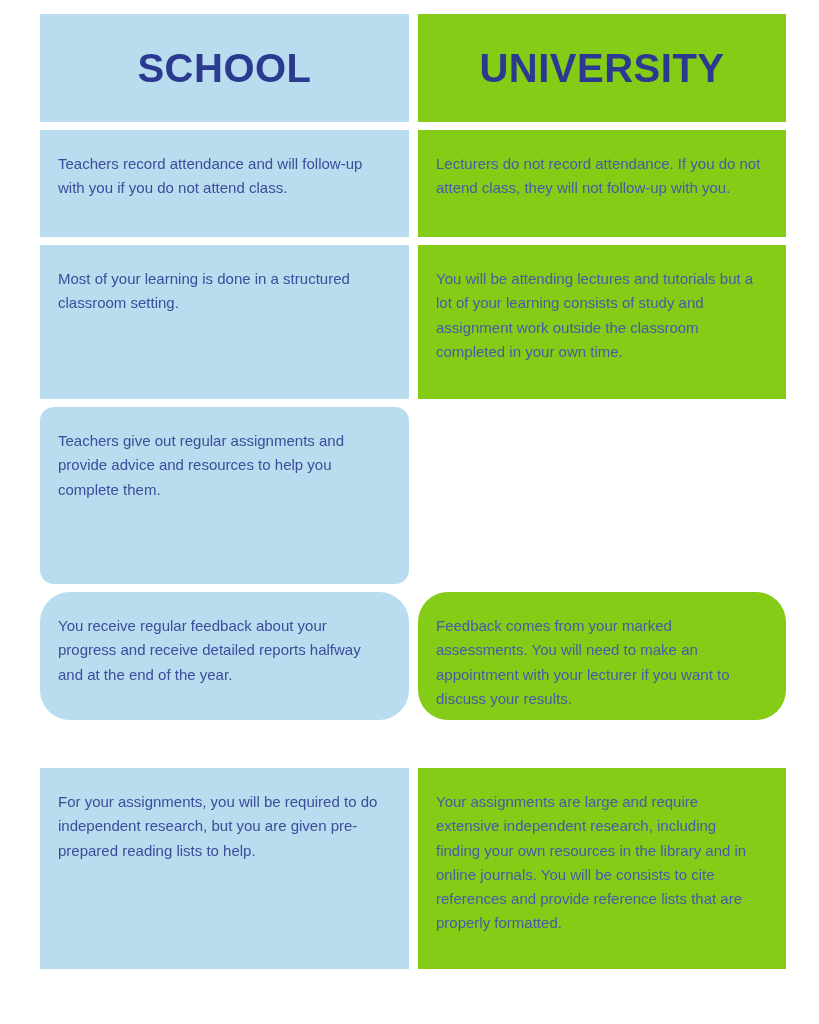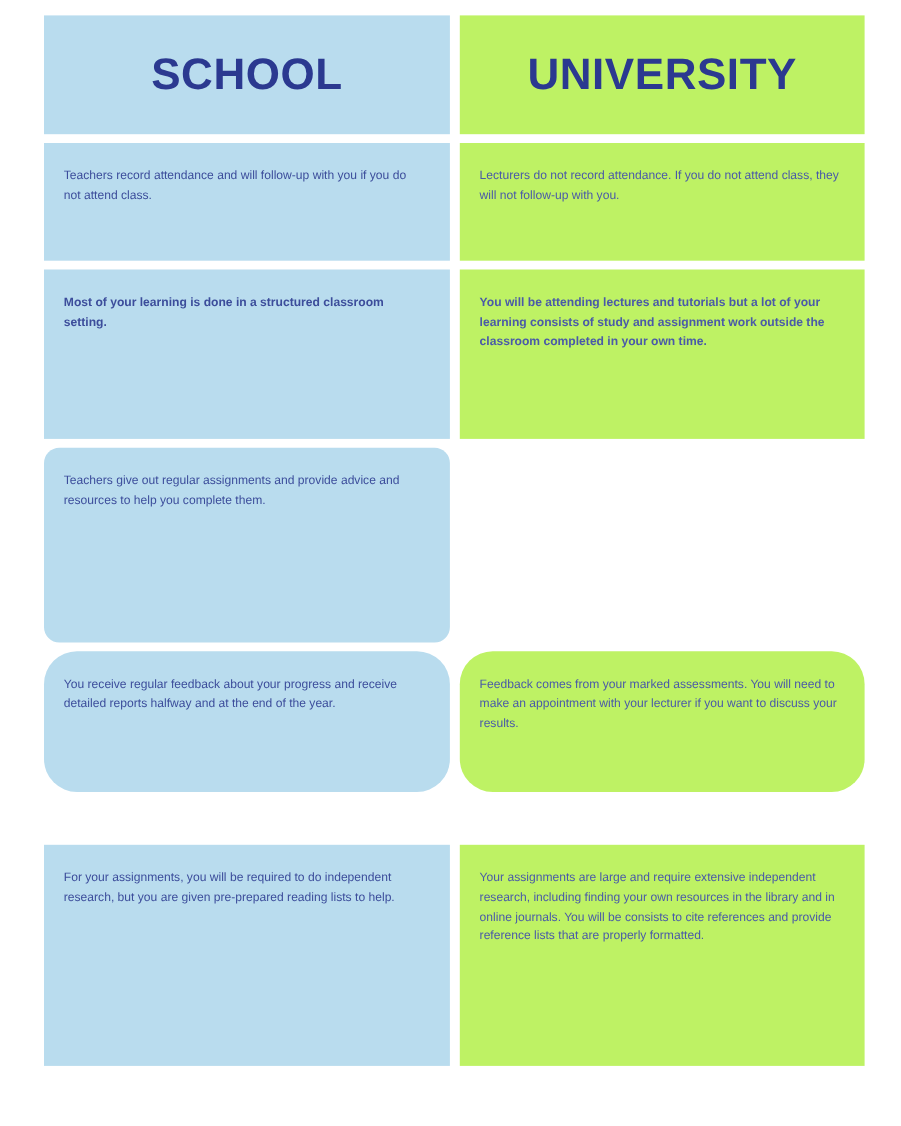--- a/index.html
+++ b/index.html
@@ -45,21 +45,21 @@
 
   .cell.school {
     width: 369px;
     flex: 0 0 369px;
     background: #b9dcee;
   }
 
   .cell.university {
     width: 368px;
     flex: 0 0 368px;
-    background: #bef264;
+    background: #84cc16;
   }
 
   .header-row .cell {
     padding: 0;
     height: 108px;
     display: flex;
     align-items: center;
     justify-content: center;
   }
 
@@ -68,35 +68,35 @@
     font-size: 40px;
     font-weight: bold;
     letter-spacing: 0.5px;
     color: #2b3990;
     text-align: center;
     line-height: 1;
   }
 
   .body-text {
     font-family: "Liberation Sans", sans-serif;
-    font-size: 11px;
+    font-size: 15px;
     line-height: 1.62;
     color: #4a5aa8;
     white-space: pre-line;
     margin: 0;
   }
 
   .cell.school .body-text {
     color: #3c4d9b;
   }
 
   
   .row-1 .cell { height: 108px; }
   .row-2 .cell { height: 107px; }
-  .row-3 .cell { height: 154px; font-weight: bold; }
+  .row-3 .cell { height: 154px; }
   .row-4 .cell { height: 177px; border-radius: 14px; }
   .row-5 .cell { height: 128px; border-radius: 30px; }
   .row-6 .cell { height: 201px; margin-top: 40px; }
 </style>
 </head>
 <body>
 
 <div class="page">
 
   <div class="table">

